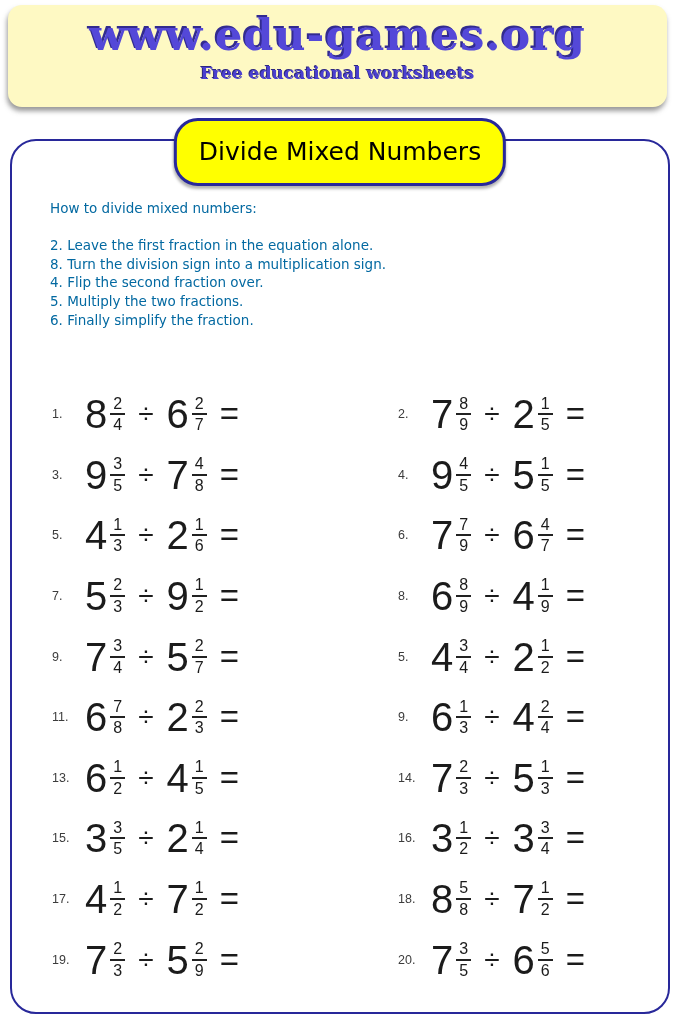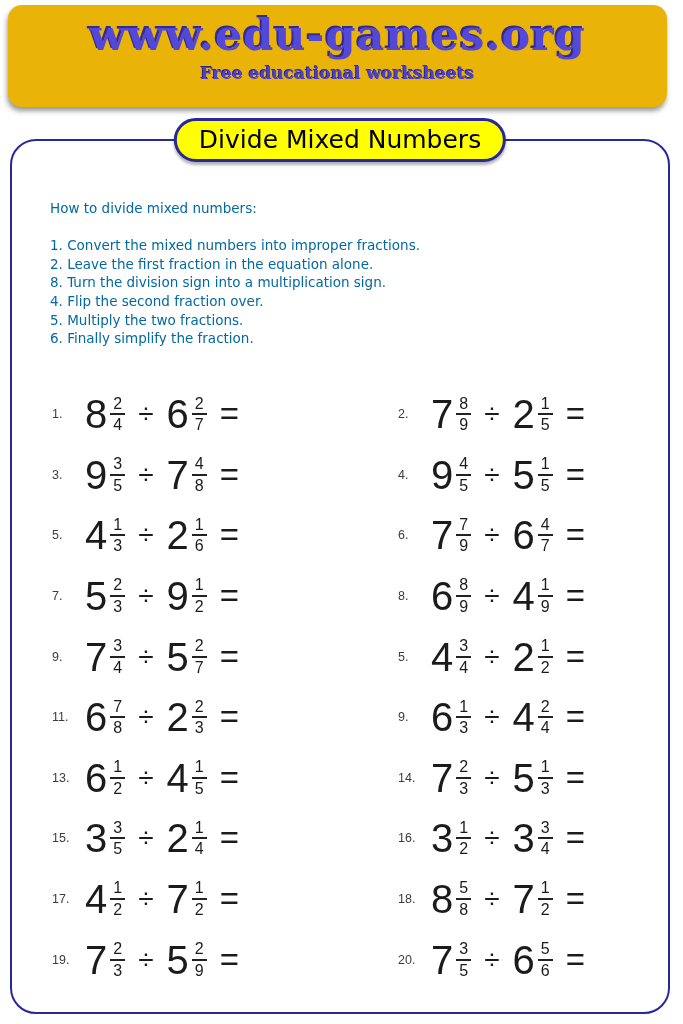--- a/index.html
+++ b/index.html
@@ -3,21 +3,21 @@
 <meta charset="utf-8">
 <style>
   html,body{margin:0;padding:0;}
   body{
     width:683px;height:1024px;position:relative;overflow:hidden;
     background:#ffffff;font-family:"DejaVu Sans",sans-serif;
   }
   
   .site-header{
     position:absolute;left:8px;top:5px;width:659px;height:102px;
-    background:#eab308;border-radius:14px;text-align:center;
+    background:#fef9c3;border-radius:14px;text-align:center;
     box-shadow:-1px 4px 5px rgba(70,70,70,.55);
   }
   .site-title{
     margin-top:3px;font-family:"DejaVu Serif",serif;font-weight:bold;
     font-size:43px;line-height:54px;color:#5448d8;letter-spacing:1px;
     text-shadow:-2px -2px 0 #322b90;
   }
   .site-subtitle{
     font-family:"DejaVu Serif",serif;font-weight:bold;
     font-size:17px;line-height:22px;color:#4b40cf;
@@ -25,21 +25,21 @@
   }
   
   .sheet{
     position:absolute;left:10px;top:139px;width:660px;height:875px;
     box-sizing:border-box;border:2.5px solid #28289a;border-radius:26px;
     background:#ffffff;
   }
   .sheet-title{
     position:absolute;top:-23px;left:50%;transform:translateX(-50%);
     background:#ffff00;border:3px solid #28289a;border-radius:24px;
-    padding:4px 22px;font-size:25px;line-height:30px;color:#000;
+    padding:16px 22px;font-size:25px;line-height:30px;color:#000;
     white-space:nowrap;box-shadow:0 3px 3px rgba(0,0,0,.3);
   }
   
   .instructions{
     position:absolute;left:38px;top:58px;
     font-size:13.5px;line-height:18.6px;color:#0369a1;
   }
   .instr-heading{margin-bottom:18.6px;}
   
   .problems{
@@ -74,21 +74,20 @@
     <div class="site-title">www.edu-games.org</div>
     <div class="site-subtitle">Free educational worksheets</div>
   </header>
 
   <section class="sheet">
     <div class="sheet-title">Divide Mixed Numbers</div>
 
     <div class="instructions">
       <div class="instr-heading">How to divide mixed numbers:</div>
       <div class="instr-lines">
-          <div>1. Convert the mixed numbers into improper fractions.</div>
           <div>2. Leave the first fraction in the equation alone.</div>
           <div>8. Turn the division sign into a multiplication sign.</div>
           <div>4. Flip the second fraction over.</div>
           <div>5. Multiply the two fractions.</div>
           <div>6. Finally simplify the fraction.</div>
         </div>
     </div>
 
     <div class="problems">
   <div class="problem">

